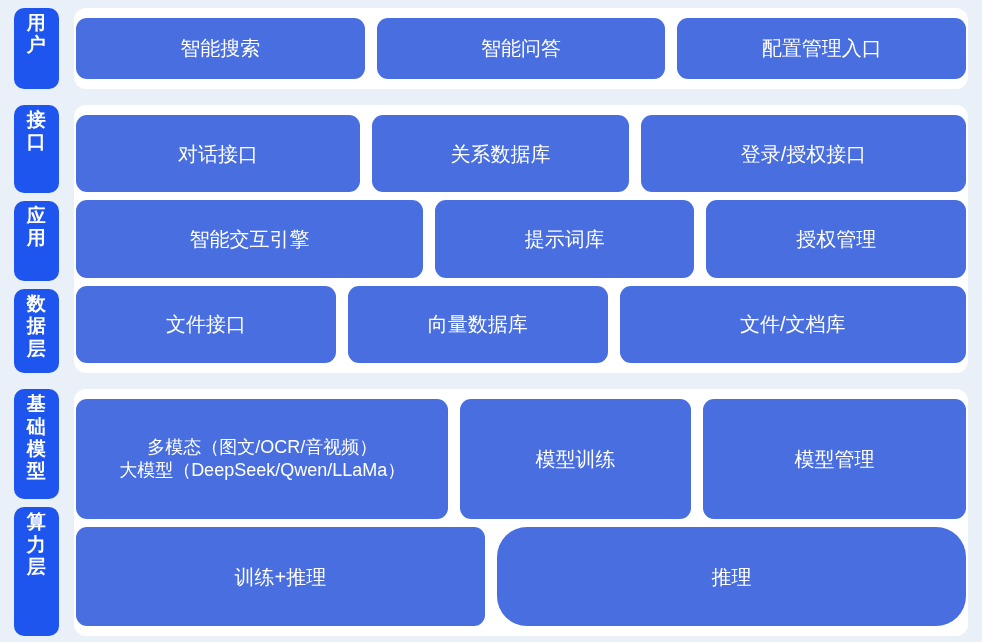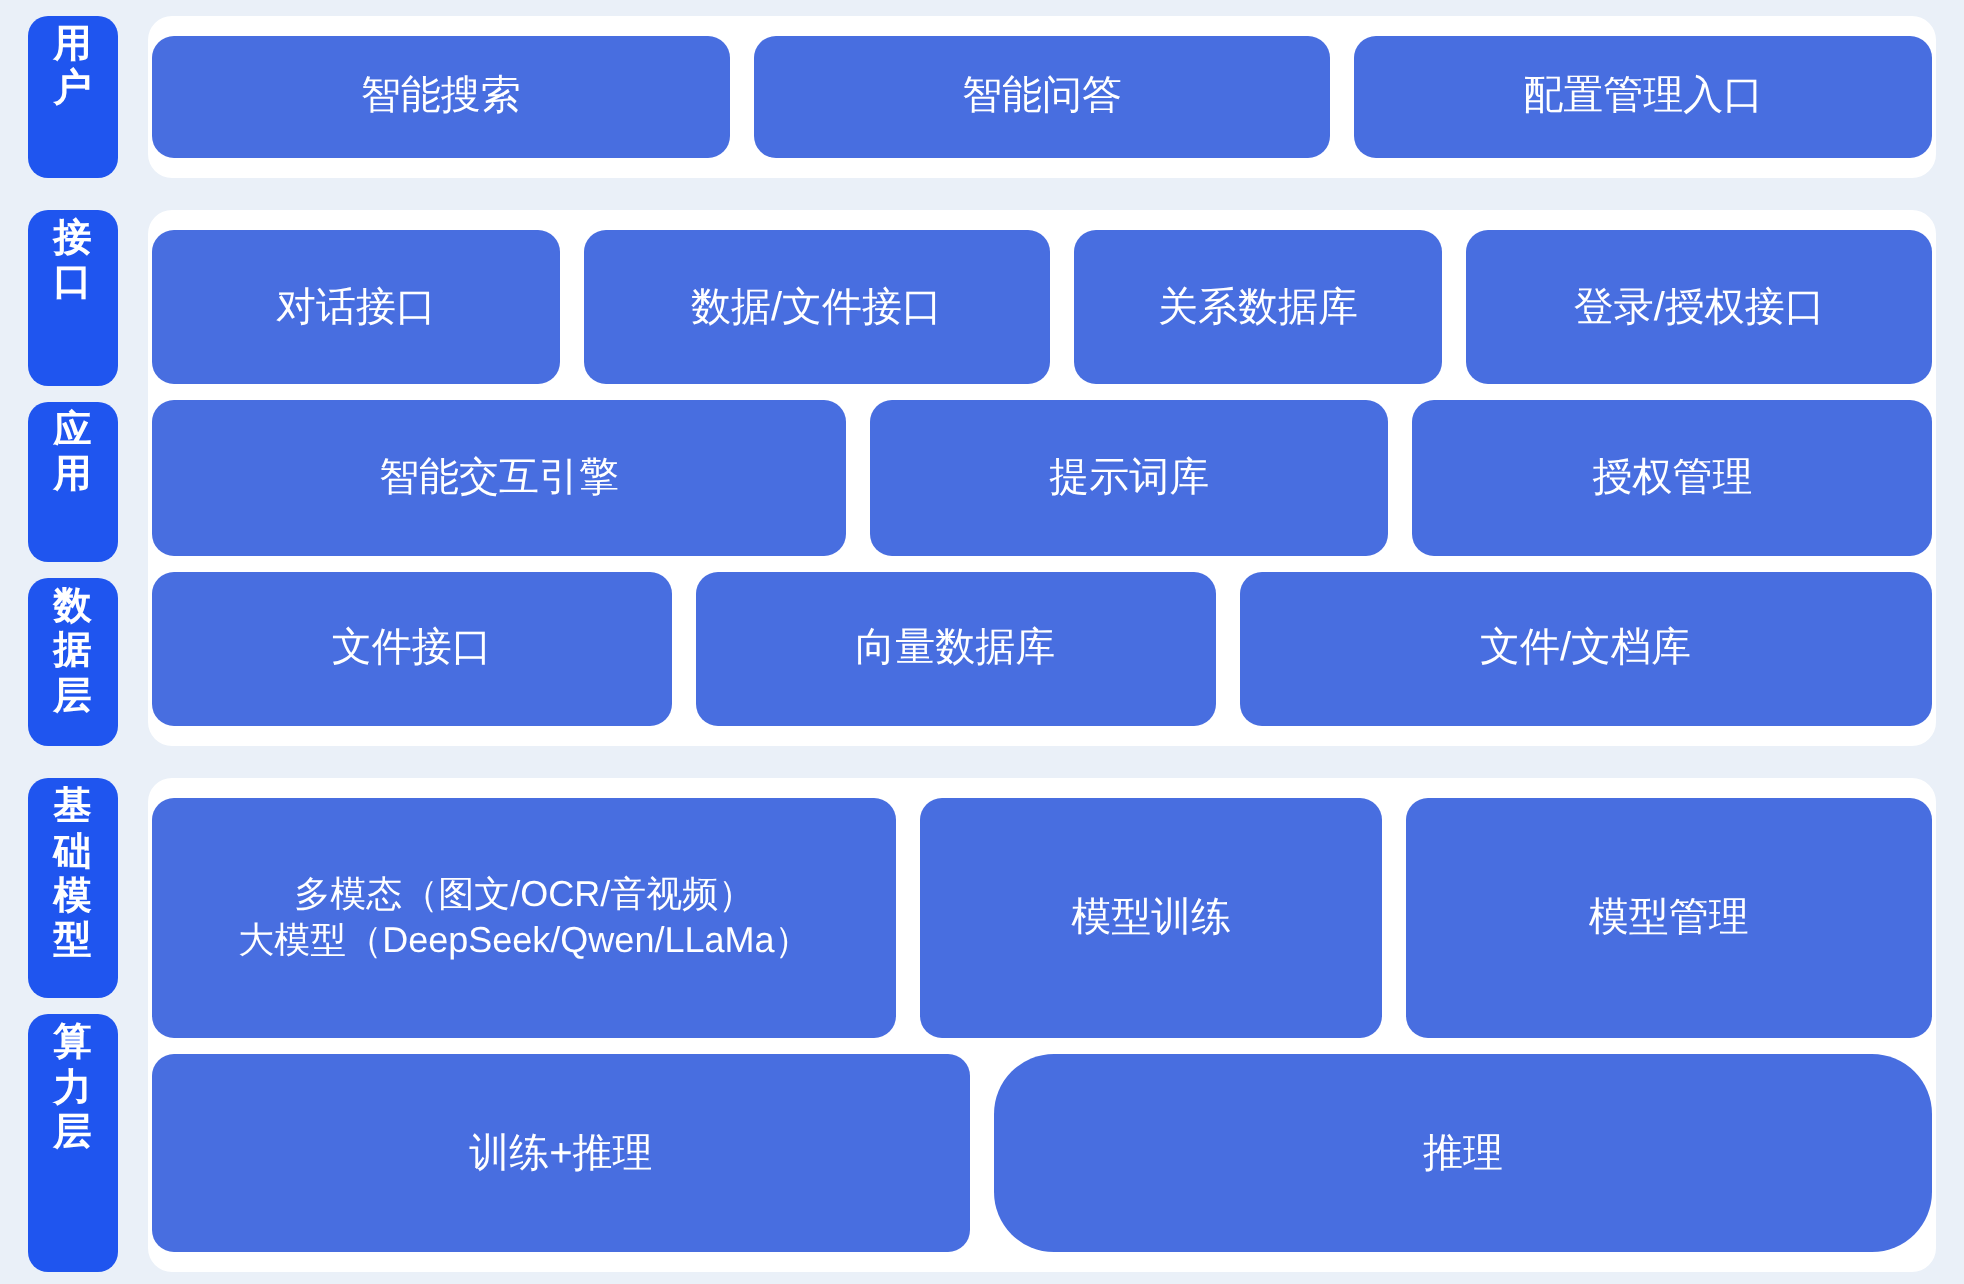--- a/index.html
+++ b/index.html
@@ -147,21 +147,20 @@
       </div>
       <div class="rail-label rail-label-da">
         <span>数据层</span>
       </div>
     </div>
 
     <div class="card">
 
       <div class="row">
         <div class="node">对话接口</div>
-        <div class="node w-115">数据/文件接口</div>
         <div class="node w-09">关系数据库</div>
         <div class="node w-115">登录/授权接口</div>
       </div>
 
       <div class="row">
         <div class="node w-115">智能交互引擎</div>
         <div class="node w-085">提示词库</div>
         <div class="node w-085">授权管理</div>
       </div>
 

